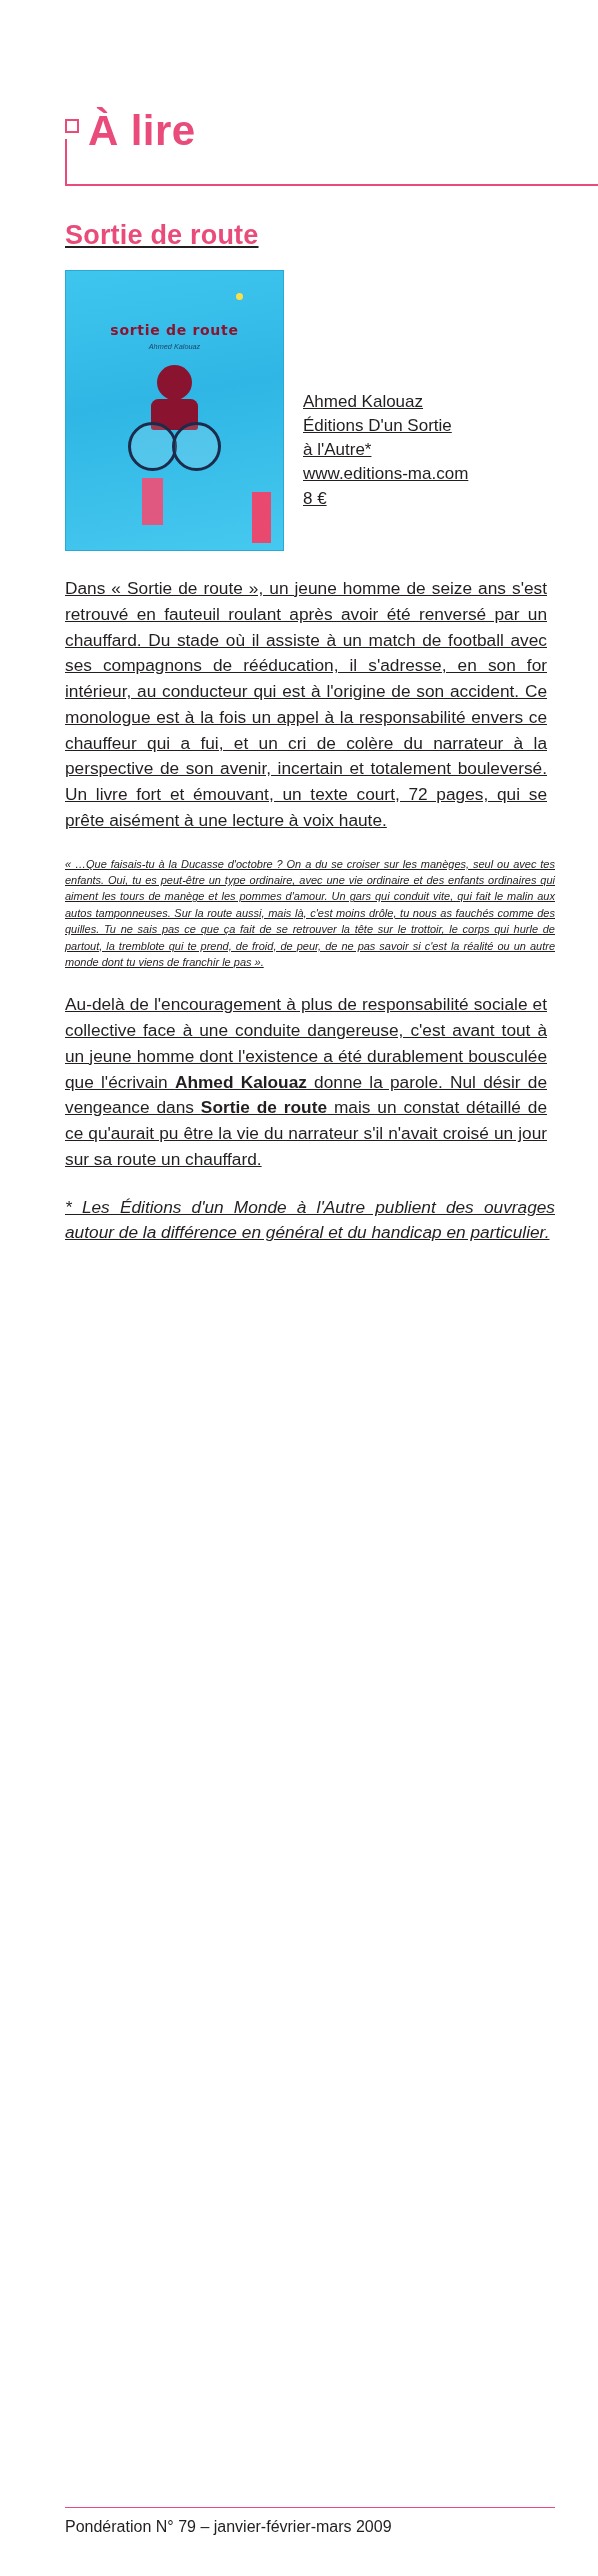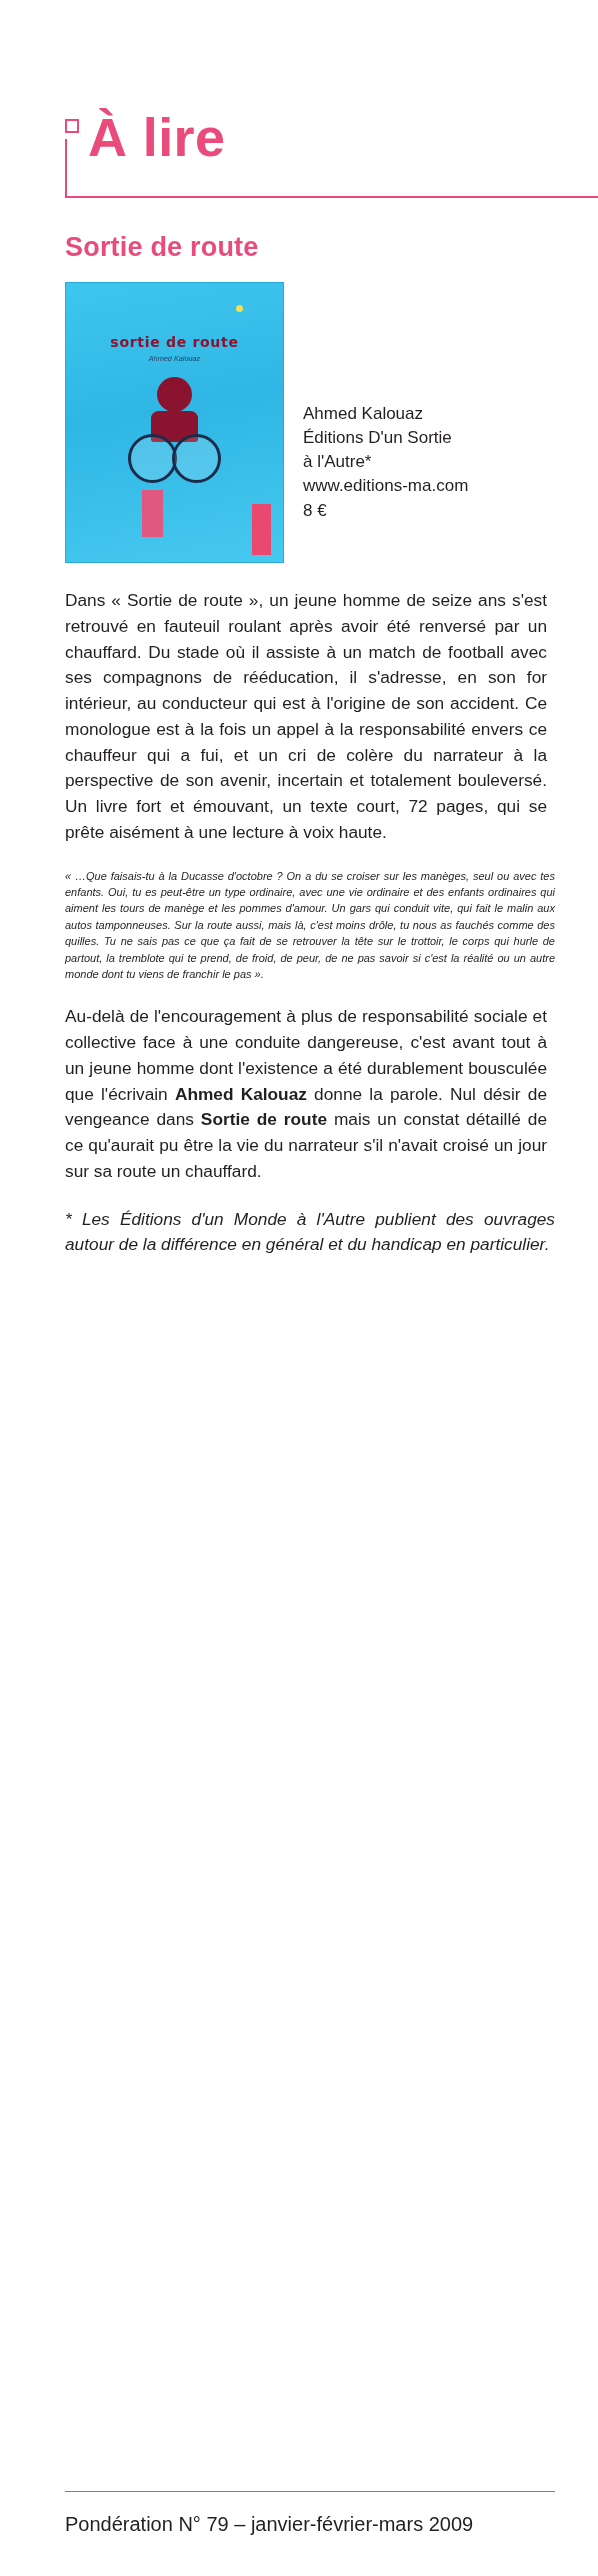--- a/index.html
+++ b/index.html
@@ -35,21 +35,21 @@
   .header-square {
     position: absolute;
     left: 65px;
     top: 8.8px;
     width: 14px;
     height: 14px;
     border: 2.2px solid #e94b7a;
     box-sizing: border-box;
   }
   .header-title {
-    font-size: 54px;
+    font-size: 42px;
     font-weight: bold;
     color: #e94b7a;
     letter-spacing: 0.4px;
     margin: 0;
     padding-left: 29px;
     line-height: 1.0;
   }
   .header-rule-h {
     position: absolute;
     left: 65px;
@@ -62,20 +62,21 @@
     position: absolute;
     left: 65px;
     top: 29px;
     bottom: 0;
     width: 2.2px;
     background: #e94b7a;
   }
   
   .content {
     padding: 0 44px 0 65px;
+    text-decoration: underline;
   }
   .article-title {
     font-size: 27px;
     font-weight: bold;
     color: #e94b7a;
     margin: 34px 0 19px 0;
     letter-spacing: 0.2px;
   }
   
   .book-block {
@@ -208,22 +209,22 @@
     margin: 7px 0 0 0;
   }
   .bold { font-weight: bold; font-style: normal; }
   
   .footer {
     position: absolute;
     left: 65px;
     right: 44px;
     bottom: 40px;
     border-top: 1.5px solid #e94b7a;
-    padding-top: 21px;
-    font-size: 20px;
+    padding-top: 10px;
+    font-size: 16px;
     color: #231f20;
   }
 </style>
 </head>
 <body>
 
 <div class="page">
 
   <div class="header">
     <div class="header-inner">

